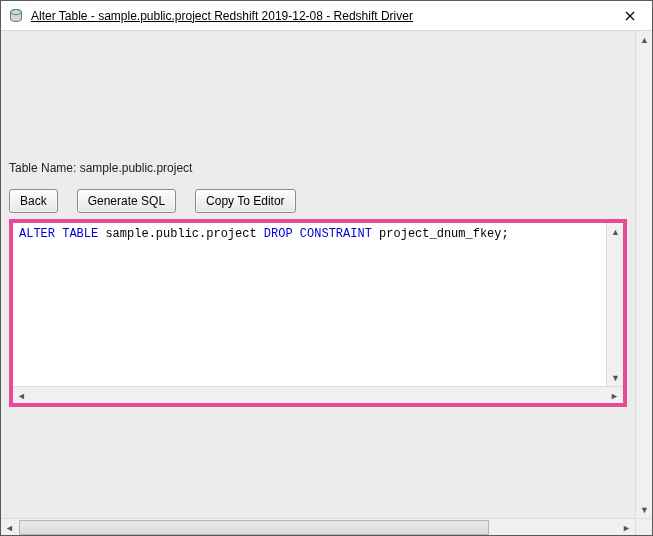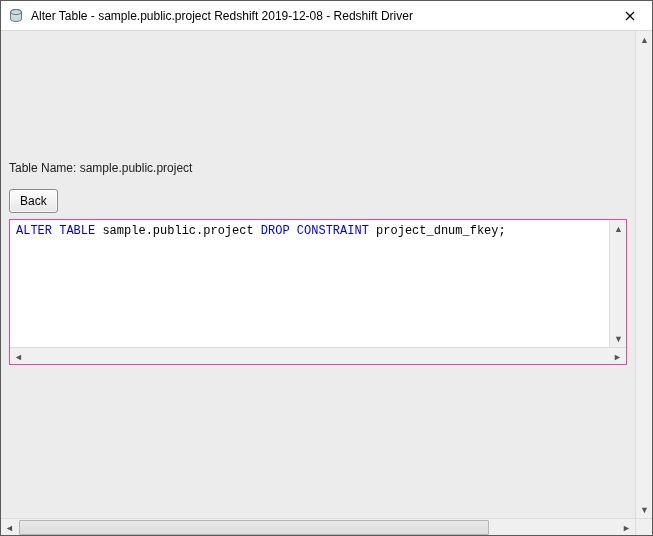--- a/index.html
+++ b/index.html
@@ -9,20 +9,21 @@
     font-family: "Segoe UI", Tahoma, sans-serif;
     font-size: 12px;
     background: #fff;
     overflow: hidden;
   }
   .window {
     width: 653px; height: 536px;
     border: 1px solid #5a5a5a;
     display: flex; flex-direction: column;
     background: #fff;
+    text-decoration: underline;
   }
   .titlebar {
     height: 30px;
     background: #fff;
     display: flex; align-items: center;
     border-bottom: 1px solid #d9d9d9;
     padding-left: 6px;
   }
   .titlebar .icon-slot {
     width: 18px; height: 18px;
@@ -108,23 +109,23 @@
     border:1px solid #8a8a8a;
     border-radius:3px;
     padding:4px 10px;
     font-size:12px;
     color:#000;
     box-shadow: inset 0 0 0 1px rgba(255,255,255,0.6);
     cursor:default;
   }
 
   .sql-box-wrap {
-    border:1px solid #ec4899;
+    border:4px solid #ec4899;
     background:#fff;
-    height:146px;
+    height:188px;
     display:flex;flex-direction:column;
   }
   .sql-box-inner {
     flex:1;
     display:flex;
   }
   .sql-text {
     flex:1;
     padding:4px 6px;
     font-family: "Courier New", monospace;
@@ -167,20 +168,22 @@
 
   <div class="outer-client">
 
     <div class="content-area">
       <div class="spacing-top"></div>
 
       <div class="label-line">Table Name: sample.public.project</div>
 
       <div class="button-row">
         <div class="btn">Back</div>
+        <div class="btn">Generate SQL</div>
+        <div class="btn">Copy To Editor</div>
       </div>
 
       <div class="sql-box-wrap">
         <div class="sql-box-inner">
           <div class="sql-text"><span class="kw">ALTER TABLE</span><span> sample.public.project </span><span class="kw">DROP CONSTRAINT</span><span> project_dnum_fkey;</span></div>
           <div class="sql-box-vscroll">
             <div class="arrow">▲</div>
             <div class="arrow">▼</div>
           </div>
         </div>

